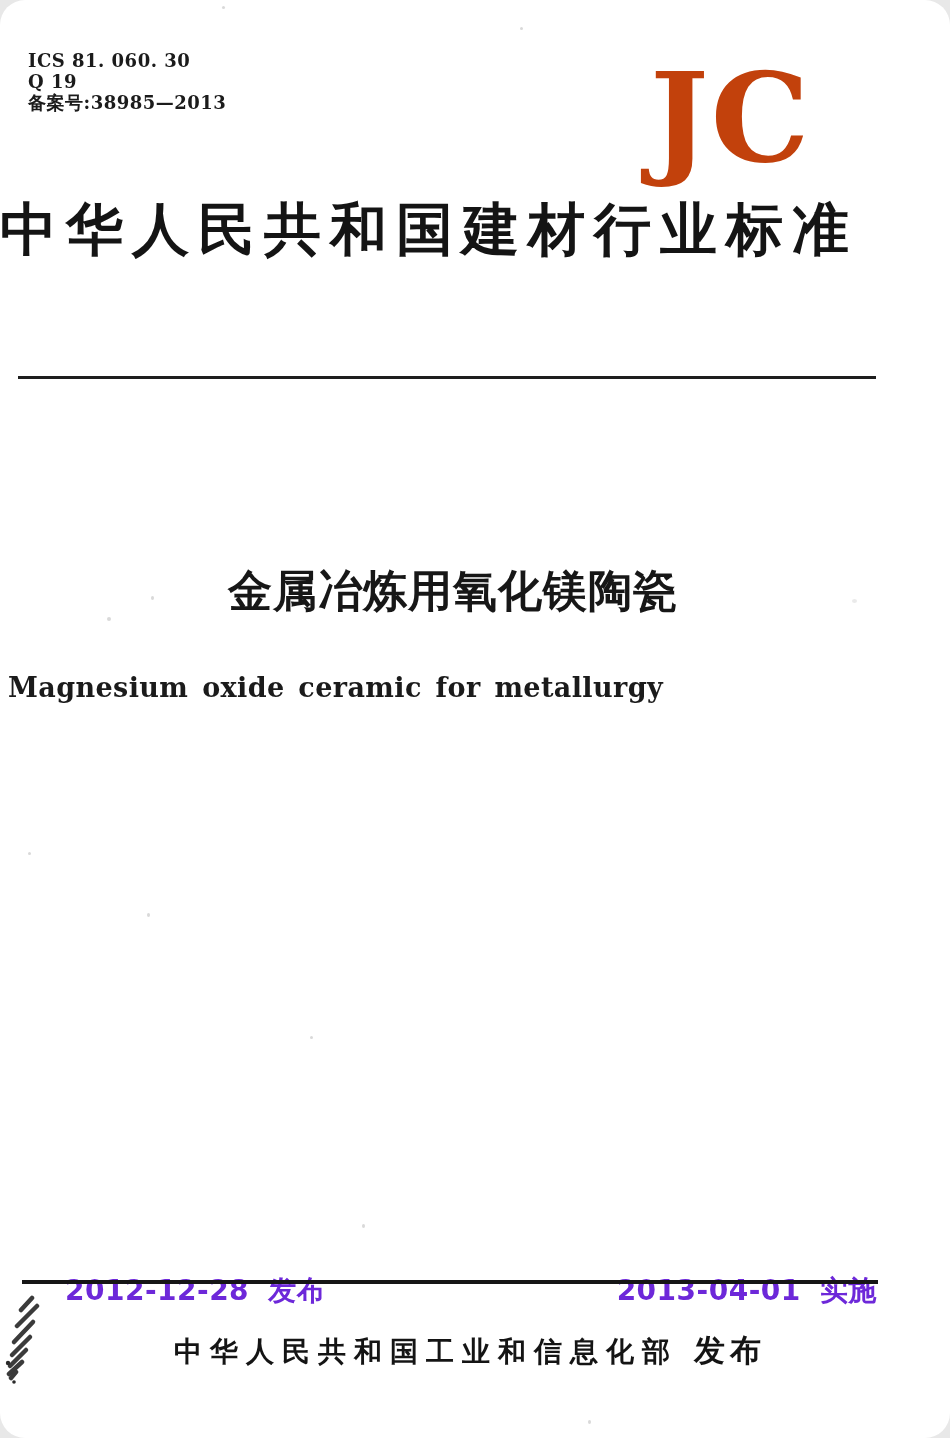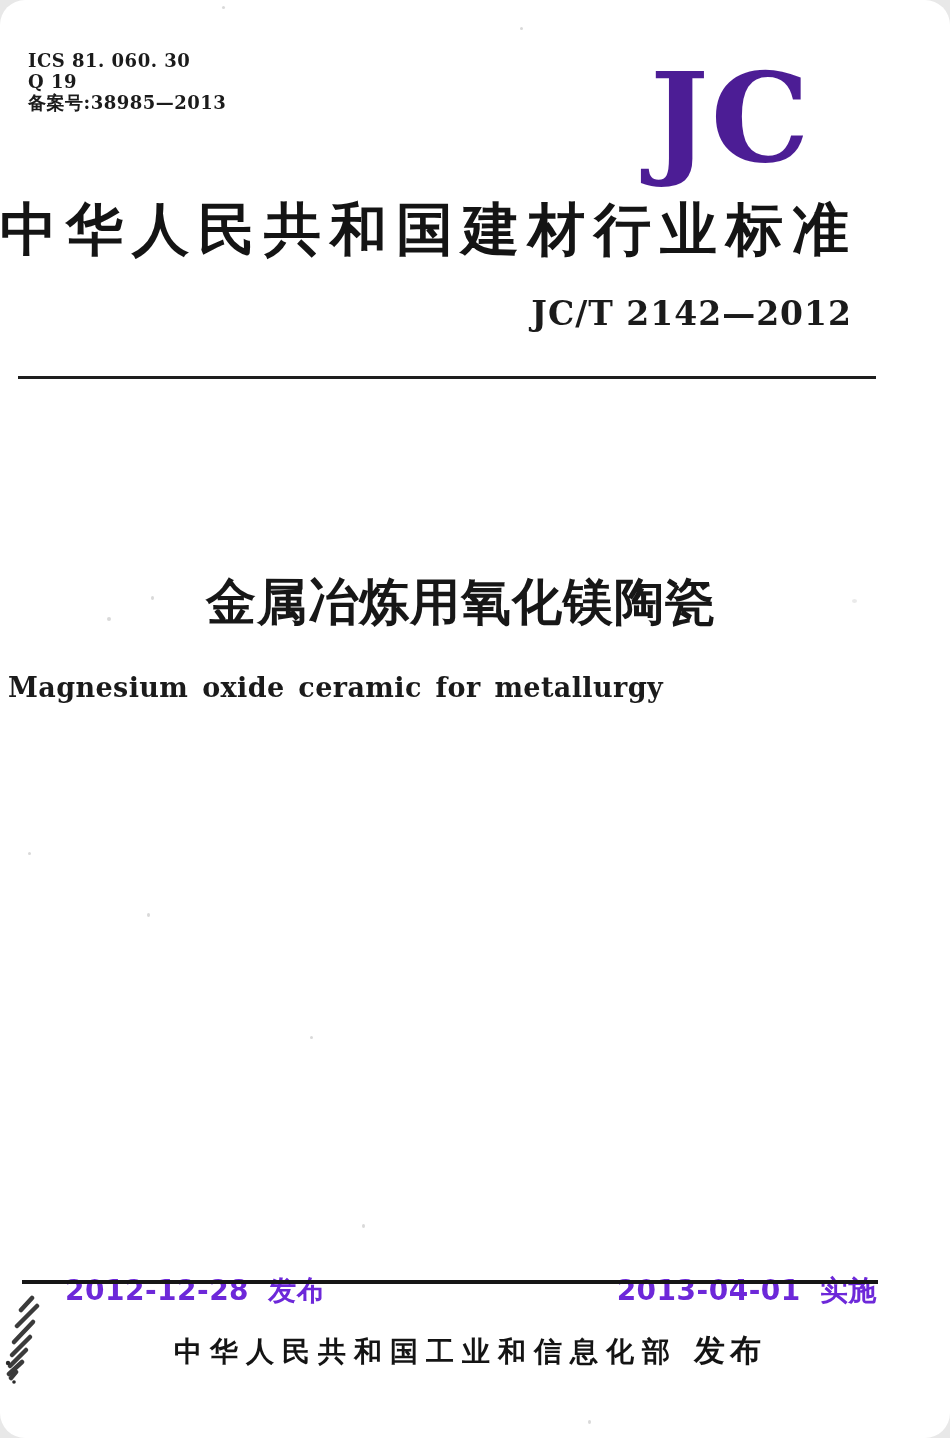--- a/index.html
+++ b/index.html
@@ -35,21 +35,21 @@
   
   .jc-logo {
     position: absolute;
     left: 650px;
     top: 56px;
     font-family: "DejaVu Serif", serif;
     font-weight: bold;
     font-size: 124px;
     line-height: 1;
     letter-spacing: 2px;
-    color: #4c1d95;
+    color: #c2410c;
   }
 
   
   .std-name {
     position: absolute;
     left: 0;
     top: 196px;
     width: 922px;
     margin: 0;
     text-align: left;
@@ -91,25 +91,25 @@
     height: 4px;
     background: #161616;
   }
 
   
   .title-zh {
     position: absolute;
     left: 0;
     top: 562px;
     width: 906px;
-    margin: 8px;
+    margin: 0;
     text-align: center;
     font-family: "DejaVu Sans", sans-serif;
     font-weight: bold;
-    font-size: 50px;
+    font-size: 44px;
     line-height: 1.3;
     letter-spacing: 1px;
     color: #171717;
     white-space: nowrap;
   }
 
   
   .title-en {
     position: absolute;
     left: 8px;
@@ -189,21 +189,20 @@
   <div class="ics-block">
     <div>ICS 81. 060. 30</div>
     <div>Q 19</div>
     <div>备案号:38985—2013</div>
   </div>
 
   <div class="jc-logo">JC</div>
 
   <h1 class="std-name">中华人民共和国建材行业标准</h1>
 
-  <div class="std-num">JC/T 2142—2012</div>
 
   <div class="rule rule-top"></div>
 
   <h2 class="title-zh">金属冶炼用氧化镁陶瓷</h2>
 
   <div class="title-en">Magnesium oxide ceramic for metallurgy</div>
 
   <div class="date date-left">
     <span>2012-12-28</span>
     <span class="date-label">发布</span>

